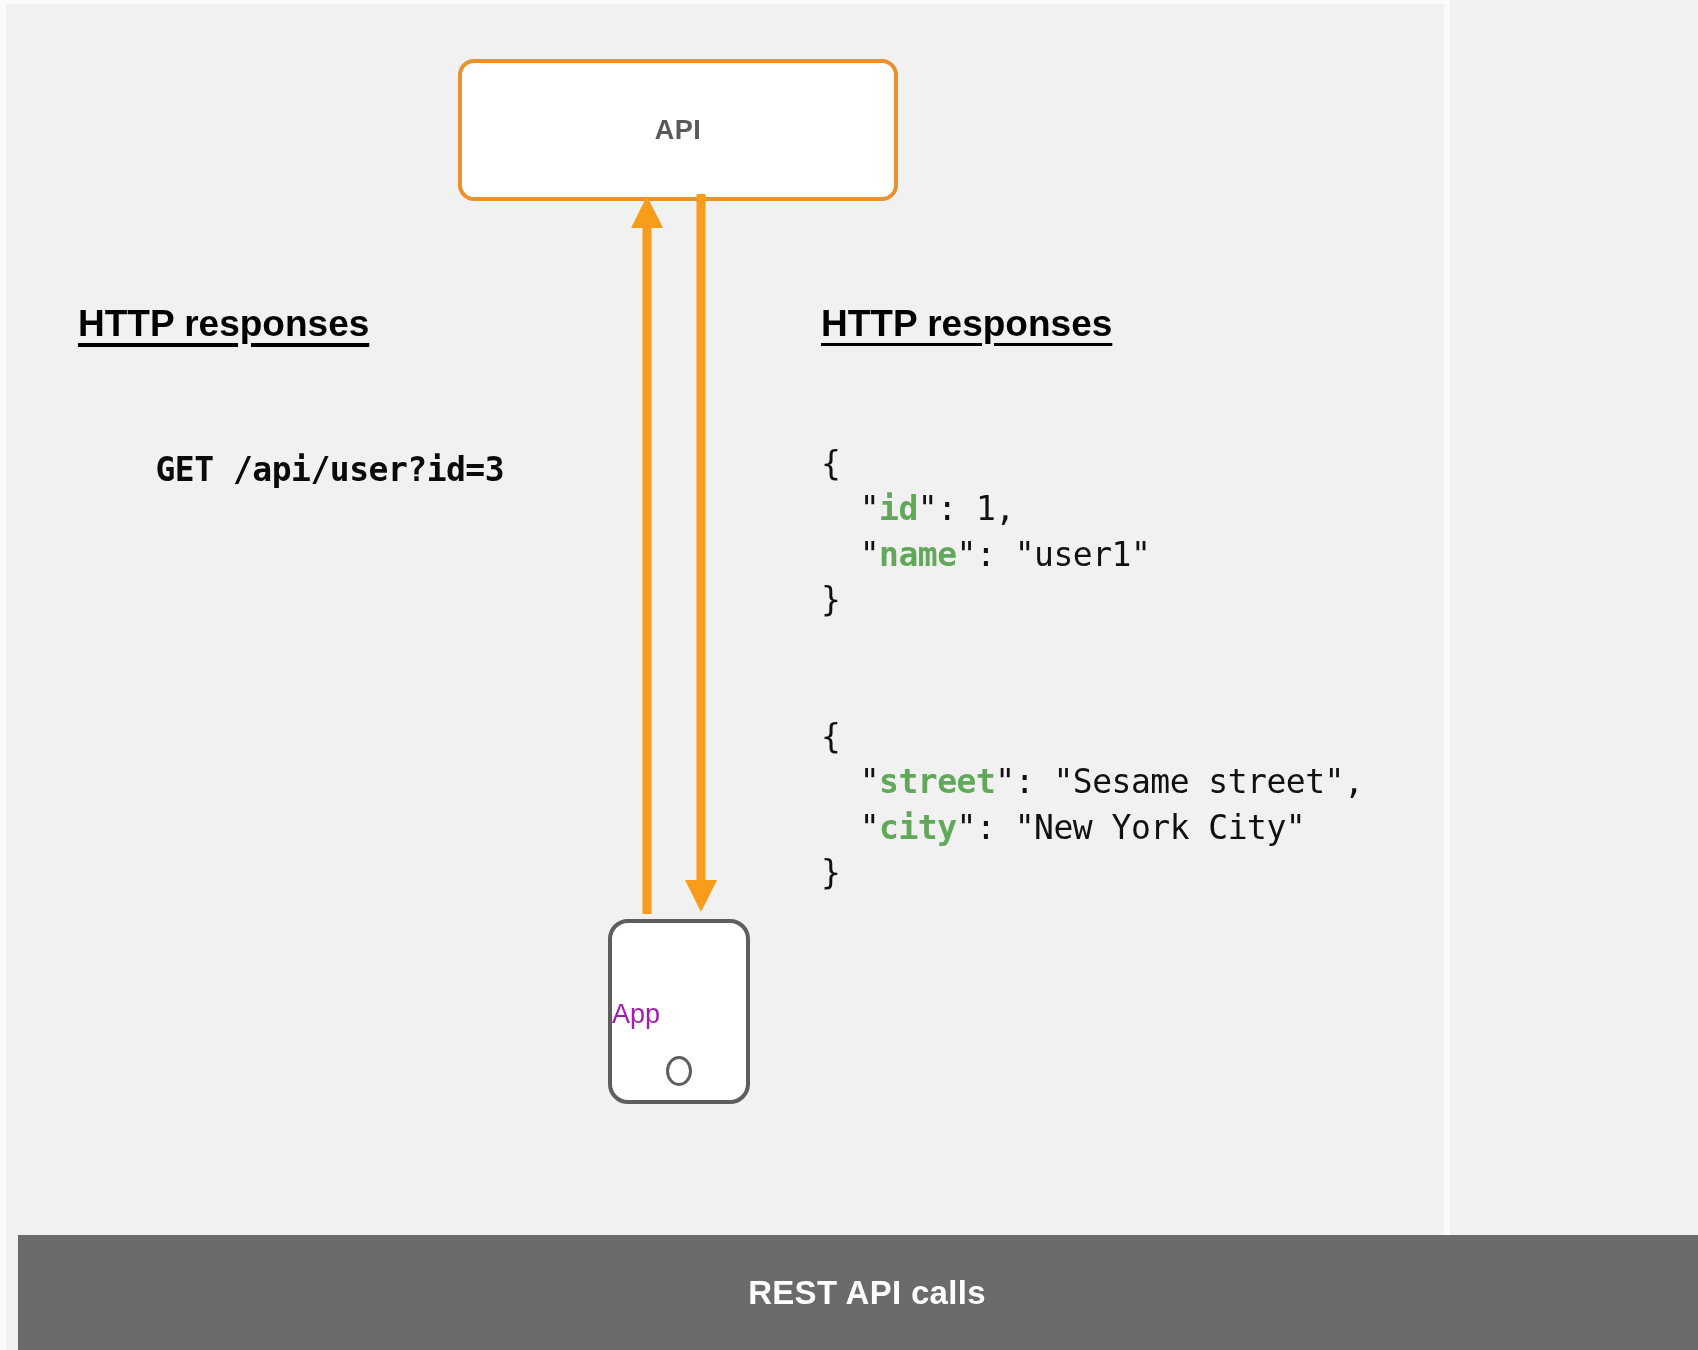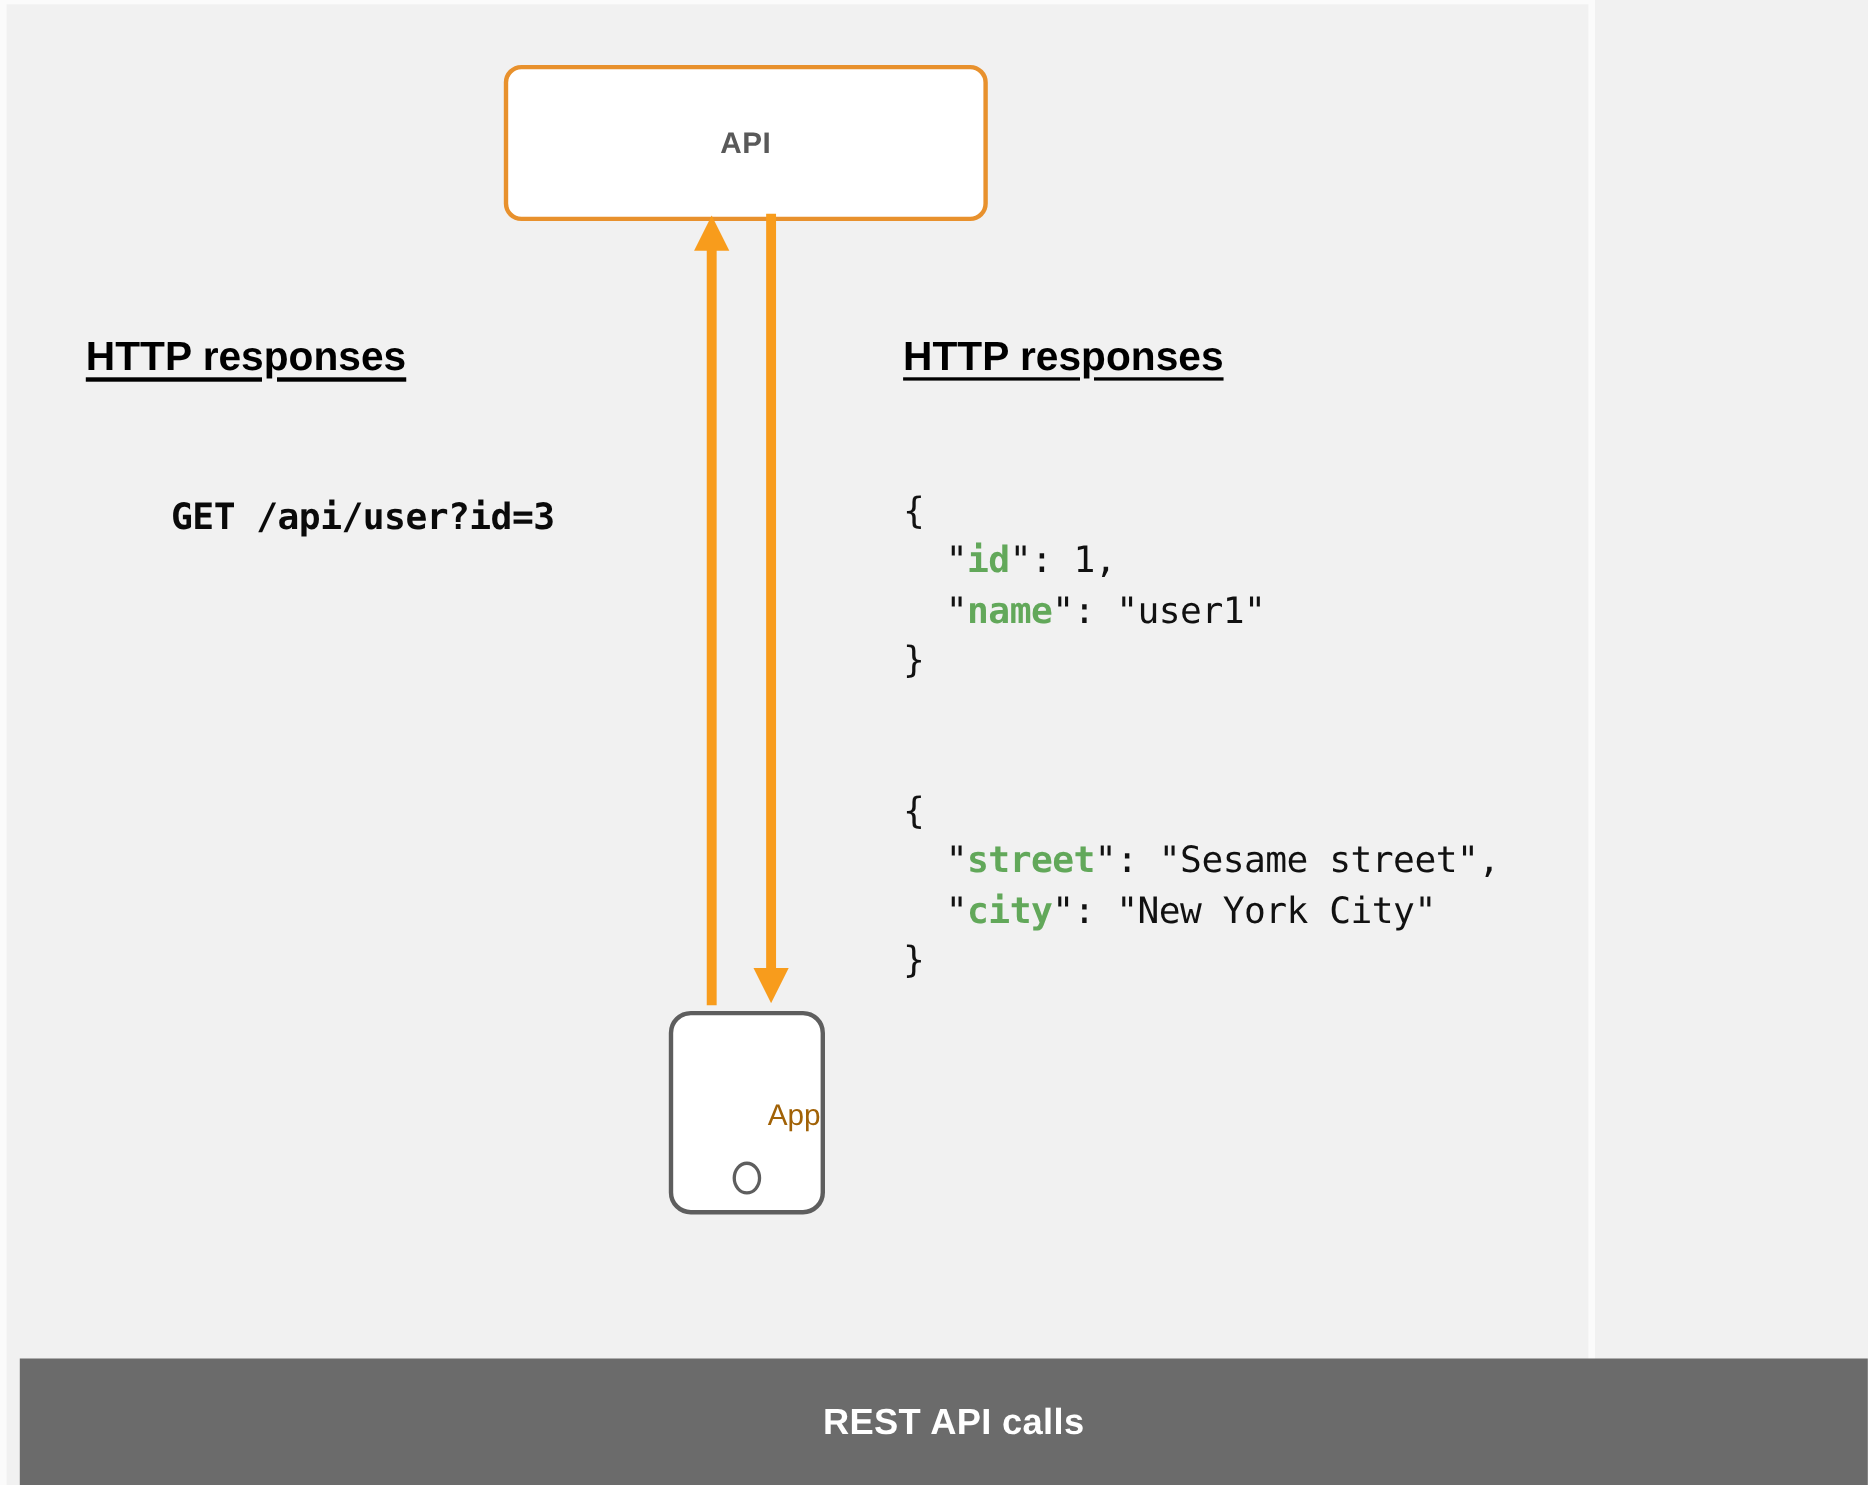--- a/index.html
+++ b/index.html
@@ -39,21 +39,21 @@
   
   .phone{
     position:absolute;left:602px;top:915px;width:142px;height:185px;
     background:#ffffff;
     border:4px solid #5e5e5e;
     border-radius:20px;
     box-sizing:border-box;
   }
   .phone-label{
     position:absolute;left:0;right:0;top:76px;
-    text-align:right;font-size:27px;color:#a16207;
+    text-align:left;font-size:27px;color:#a21caf;
   }
   .home-btn{
     position:absolute;left:50%;margin-left:-13px;bottom:14px;
     width:26px;height:30px;border:3px solid #5e5e5e;border-radius:50%;
     box-sizing:border-box;
   }
 
   
   .heading{
     position:absolute;

